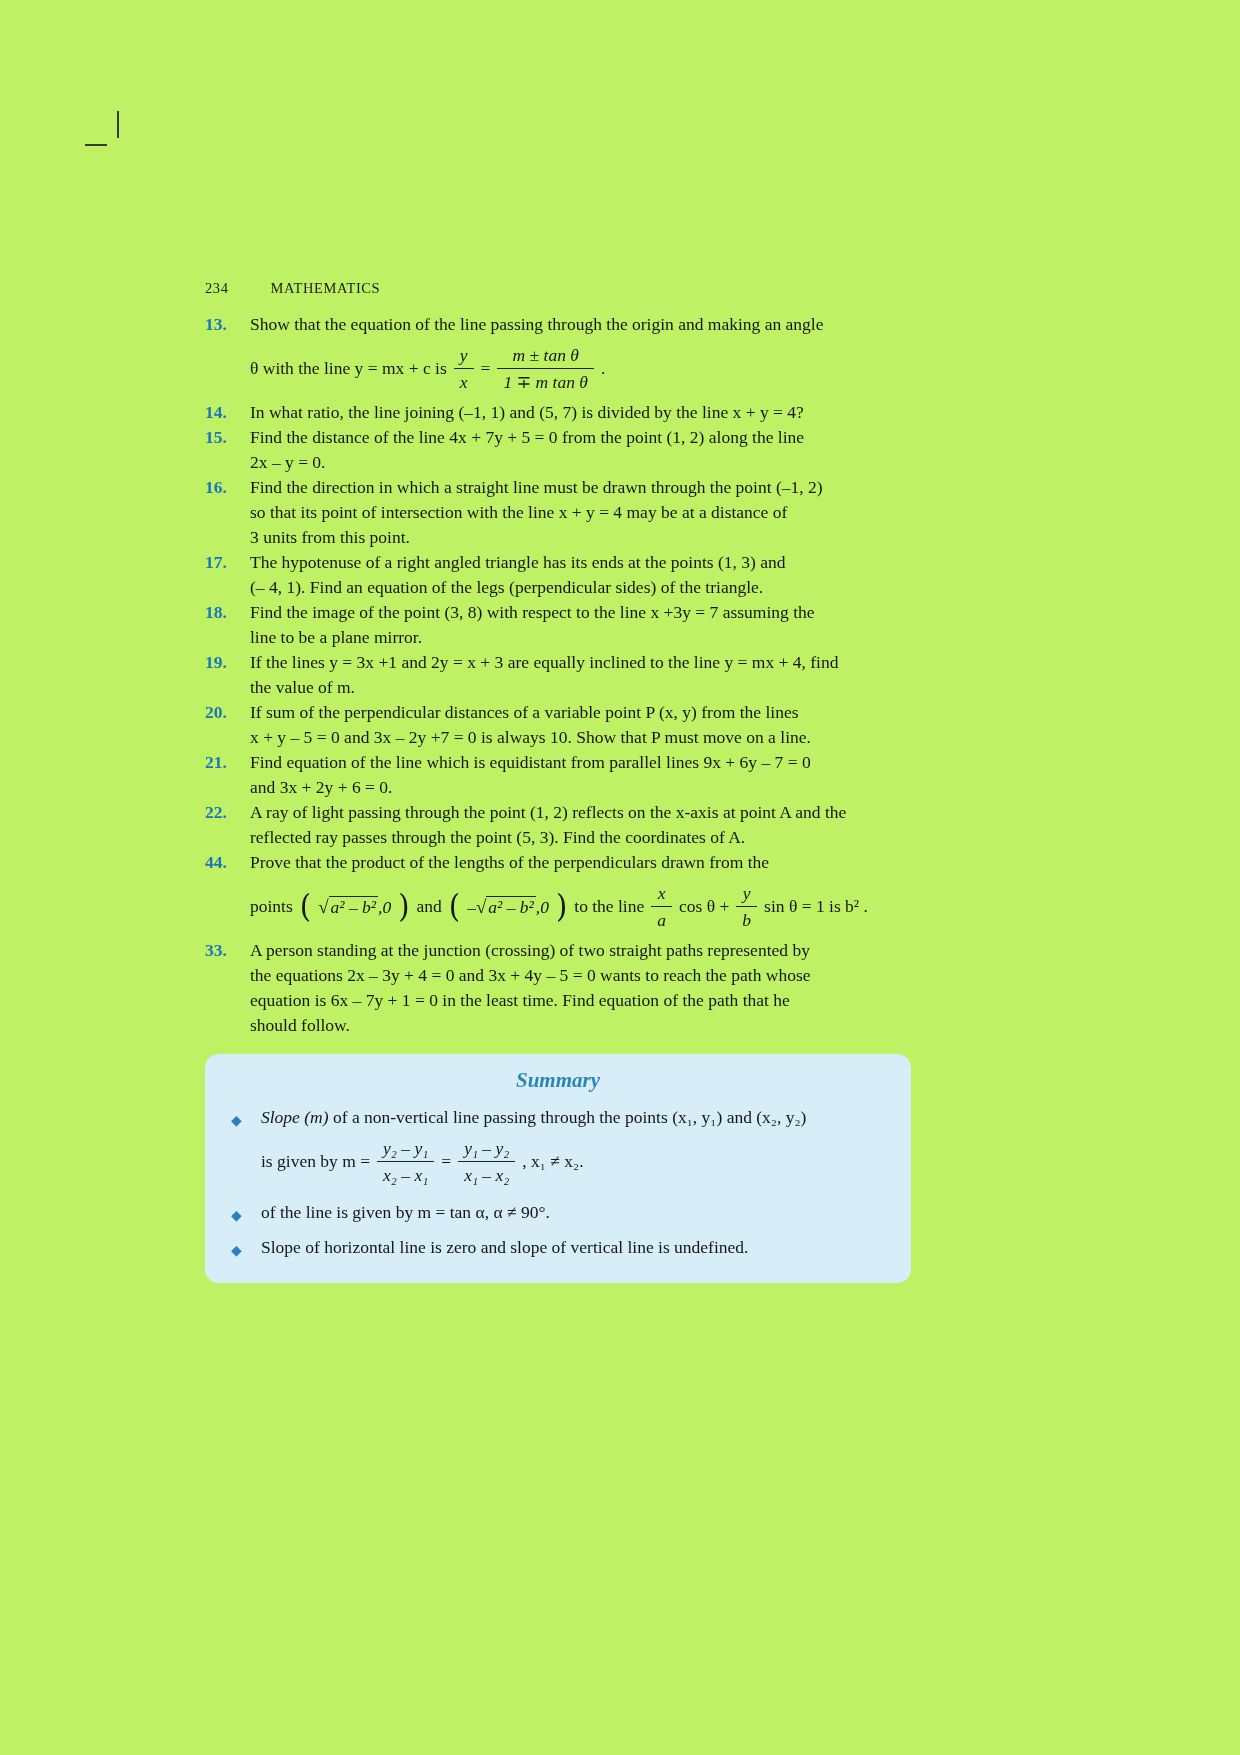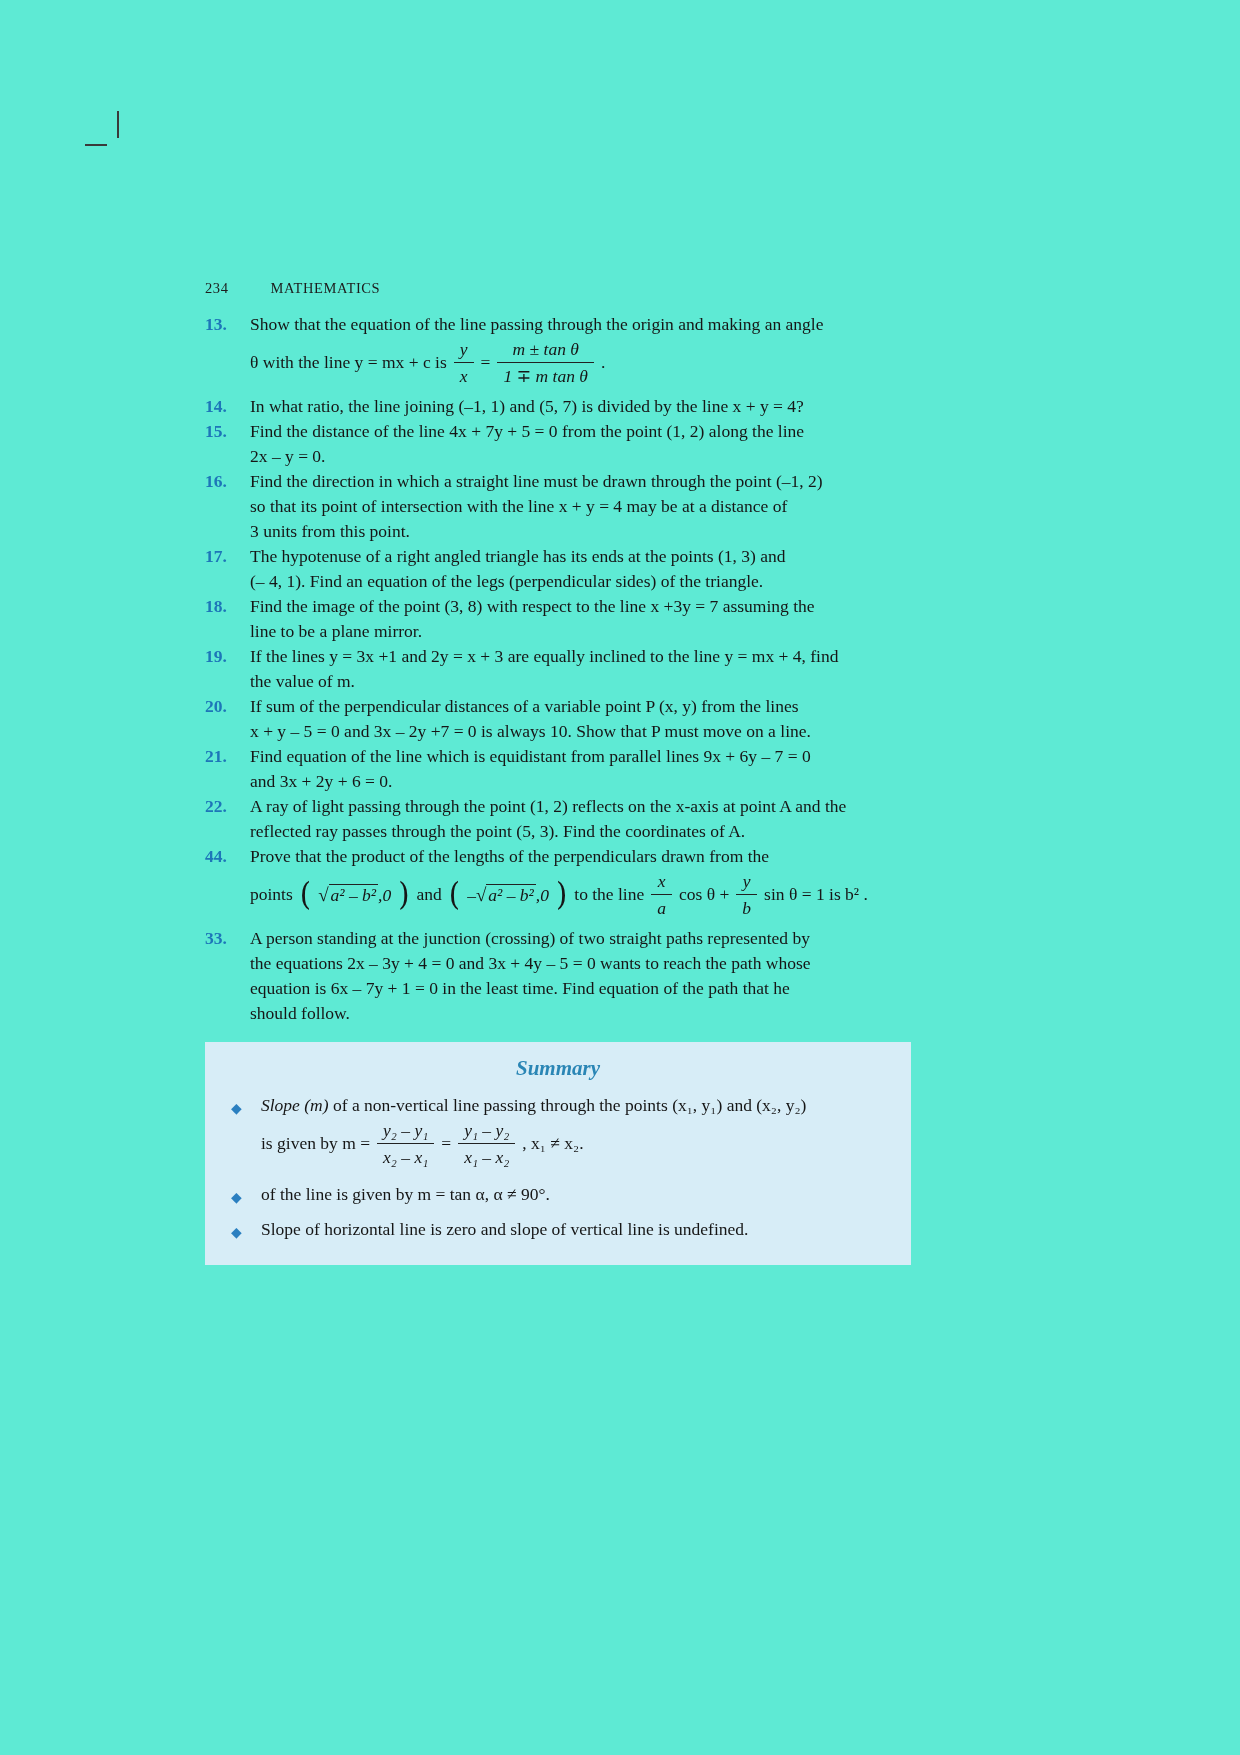--- a/index.html
+++ b/index.html
@@ -3,45 +3,45 @@
 <meta charset="utf-8">
 <style>
   * { box-sizing: border-box; }
   html, body { margin: 0; padding: 0; }
   body {
     width: 1240px; height: 1755px;
     background: #ffffff;
     font-family: "Liberation Serif", "DejaVu Serif", serif;
     color: #161616;
   }
-  .page { position: relative; width: 1240px; height: 1755px; overflow: hidden; background: #5eead4; }
+  .page { position: relative; width: 1240px; height: 1755px; overflow: hidden; background: #bef264; }
 
   .crop-v { position: absolute; left: 117px; top: 111px; width: 2px; height: 27px; background: #3a3a3a; }
   .crop-h { position: absolute; left: 85px; top: 144px; width: 22px; height: 2px; background: #3a3a3a; }
 
   .header { position: absolute; left: 205px; top: 280px; font-size: 14.5px; color: #1d1d1d; letter-spacing: 0.6px; }
   .header .pgnum { margin-right: 42px; }
 
   .content { position: absolute; left: 205px; top: 312px; width: 706px; font-size: 17.5px; line-height: 25px; }
 
   .problem { display: flex; align-items: flex-start; }
   .pnum { flex: 0 0 45px; color: #1d76b8; font-weight: bold; }
   .ptext { flex: 1; }
 
-  .formula-line { margin: 1px 0 7px; display: flex; align-items: center; gap: 7px; flex-wrap: wrap; }
+  .formula-line { margin: 7px 0 7px; display: flex; align-items: center; gap: 7px; flex-wrap: wrap; }
   .frac { display: inline-flex; flex-direction: column; text-align: center; vertical-align: middle; font-style: italic; line-height: 22px; }
   .fn { display: block; padding: 0 6px 2px; border-bottom: 1.4px solid #222; }
   .fd { display: block; padding: 2px 6px 0; }
   .paren { font-size: 29px; font-weight: 400; line-height: 1; font-family: "DejaVu Serif", serif; transform: scaleY(1.1); }
   .sqrtwrap { white-space: nowrap; font-style: italic; }
   .sqrt-sym { font-style: normal; font-size: 19px; }
   .radicand { border-top: 1.4px solid #222; padding: 0 2px; }
   .mi { font-style: italic; text-align: center; }
 
-  .summary-box { margin-top: 16px; background: #d7edf7; padding: 14px 26px 20px 26px; width: 706px; }
+  .summary-box { margin-top: 16px; background: #d7edf7; padding: 14px 26px 20px 26px; width: 706px; border-radius: 14px; }
   .summary-title { text-align: center; color: #2a86b5; font-weight: bold; font-style: italic; font-size: 21px; margin-bottom: 12px; }
   .bullet { display: flex; margin-top: 7px; }
   .bdiamond { flex: 0 0 30px; color: #2a7fc0; font-size: 14px; padding-top: 3px; font-family: "DejaVu Sans", sans-serif; }
   .btext { flex: 1; }
 </style>
 </head>
 <body>
 
 <div class="page">
 

